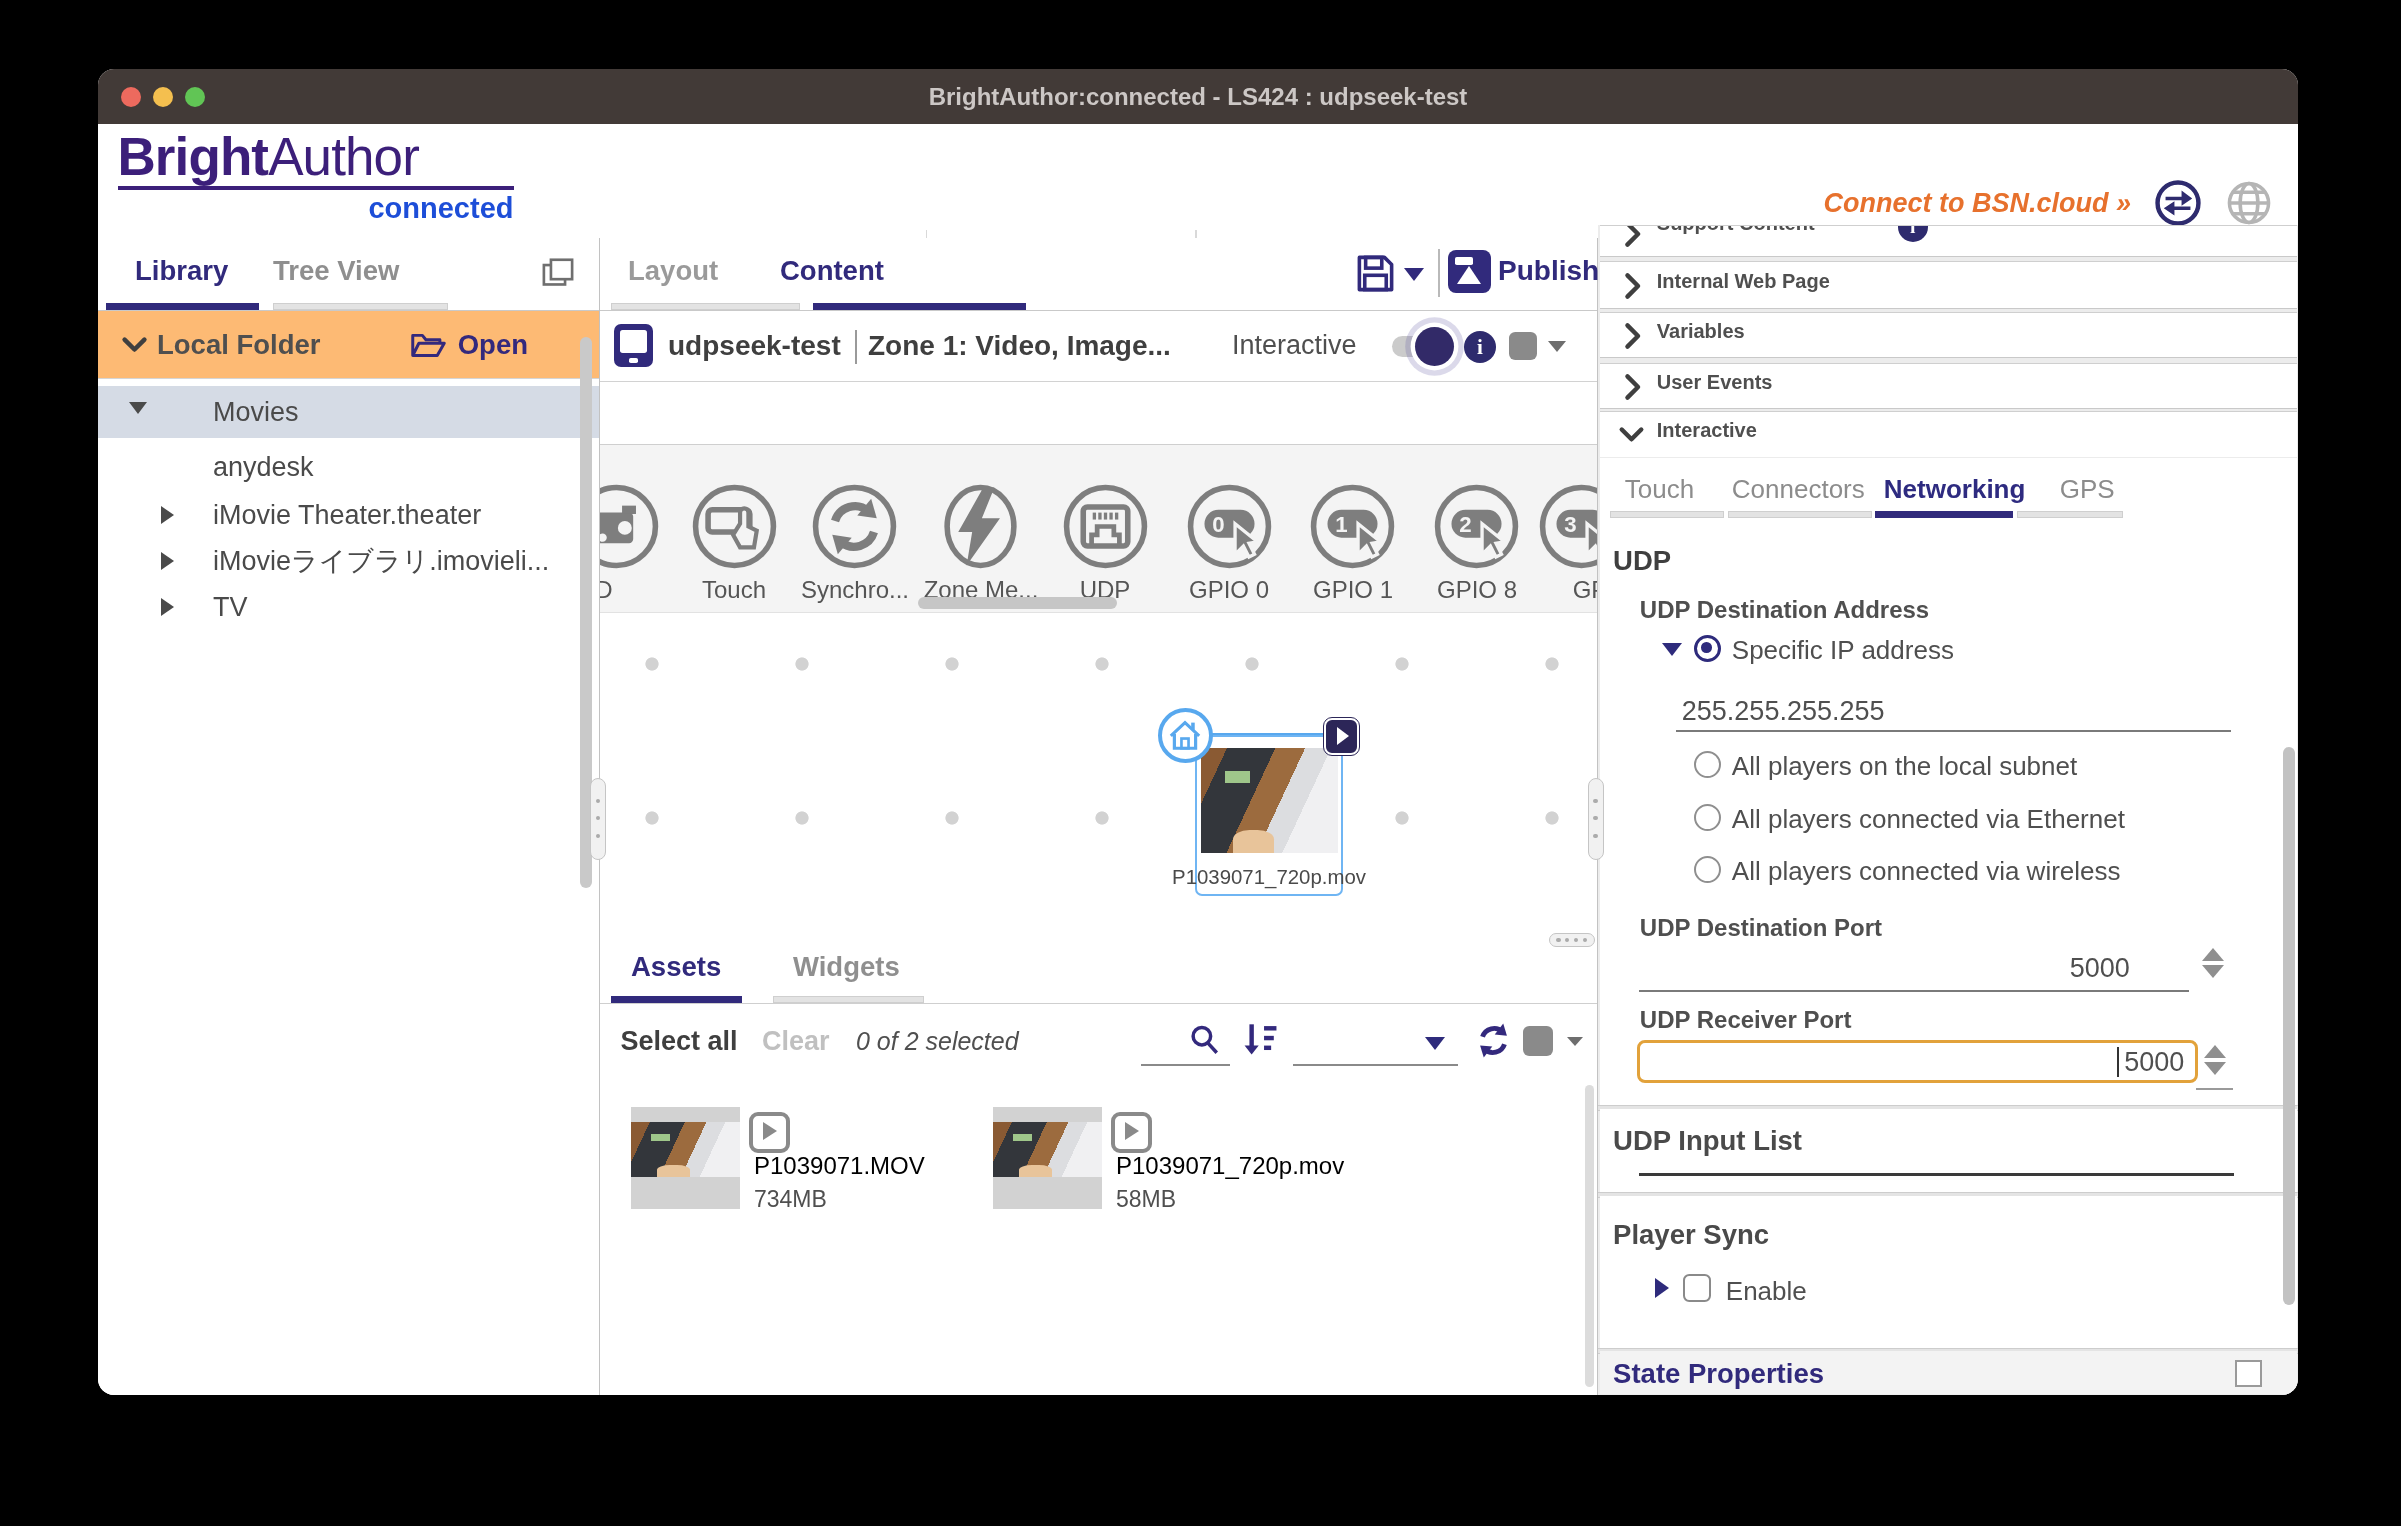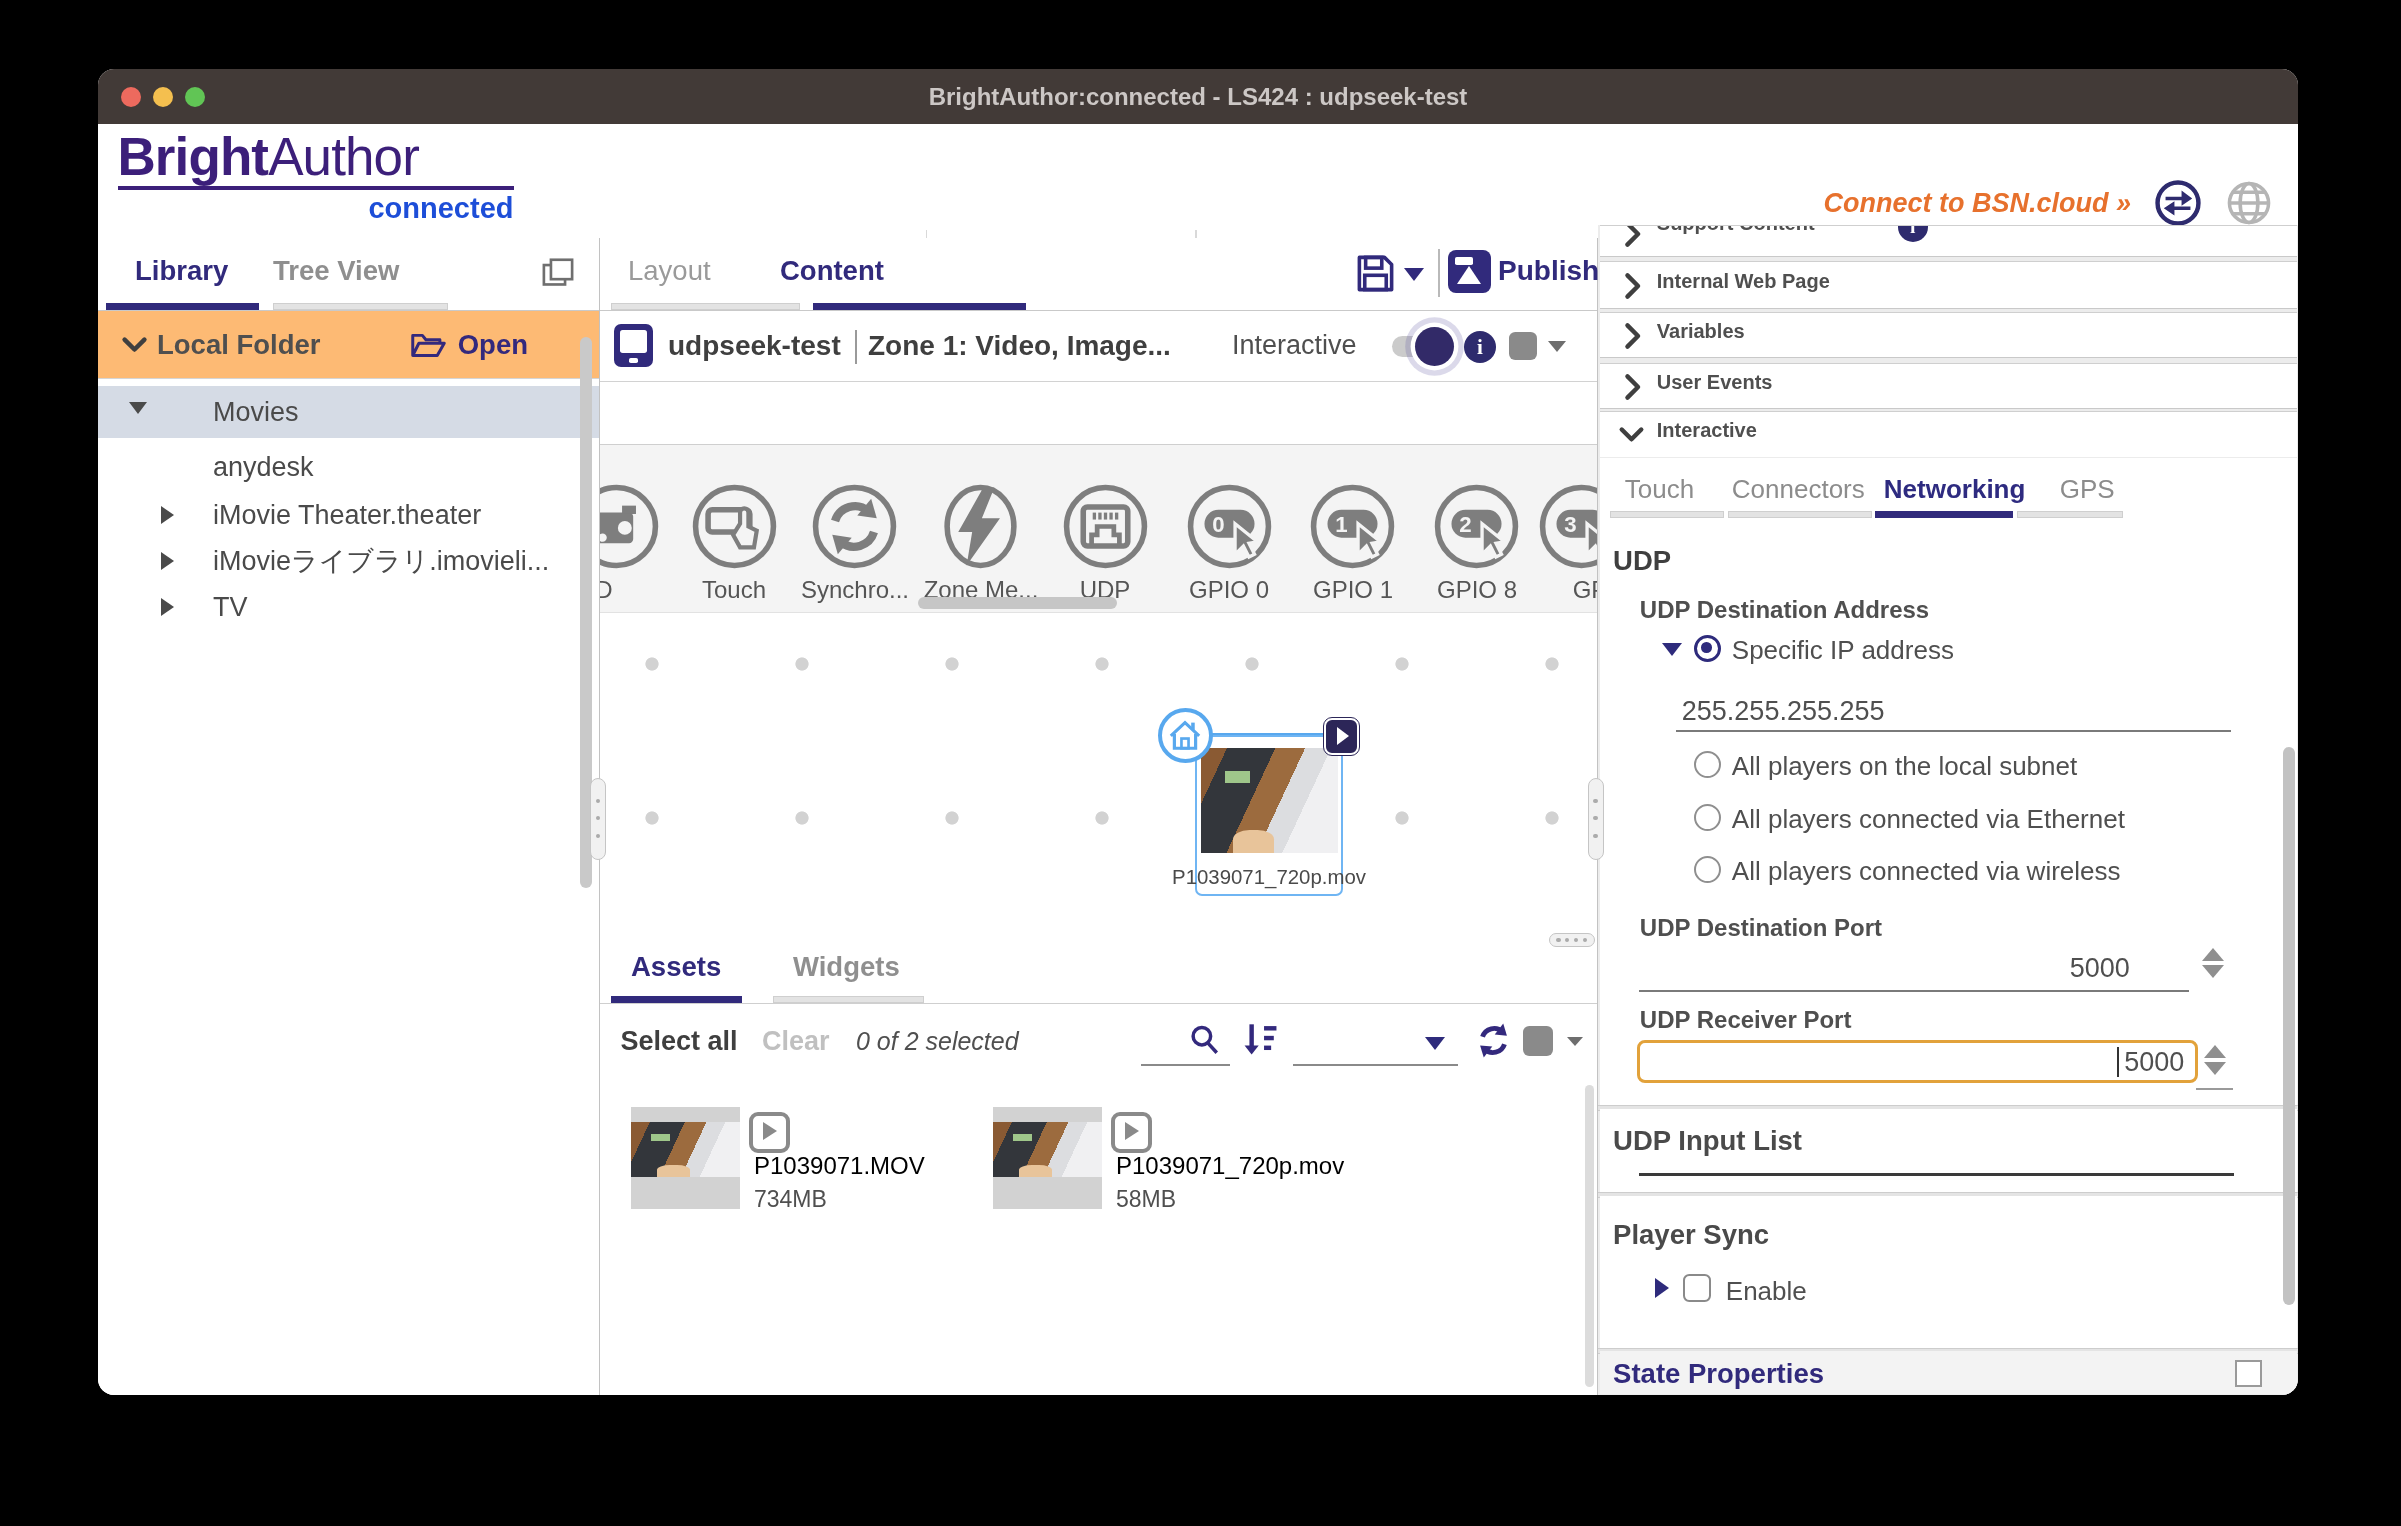--- a/index.html
+++ b/index.html
@@ -236,21 +236,21 @@
       </div>
       <div class="tree-row" style="top:344px;">
         <span class="tri tri-right-dark tree-exp" style="left:63px;"></span>
         <span class="tree-label t">TV</span>
       </div>
       <div class="vscroll" style="left:482px;top:99px;width:12.4px;height:551px;"></div>
     </div>
 
     <div class="centerc">
       <div class="tabband">
-        <div class="tablabel t" style="left:28px;color:#9a9a9a;font-weight:400;">Layout</div>
+        <div class="tablabel t" style="left:28px;color:#9a9a9a;font-weight:700;">Layout</div>
         <div class="tablabel t" style="left:180px;color:#312a7c;">Content</div>
         <div class="tabbar bar-idle" style="left:10.6px;width:189px;"></div>
         <div class="tabbar bar-active" style="left:213px;width:213px;"></div>
         <svg width="43" height="43" viewBox="0 0 48 48" style="position:absolute;left:754px;top:14px;">
           <path d="M6 6 h28 l8 8 v28 h-36 z" fill="none" stroke="#312a7c" stroke-width="4" stroke-linejoin="round"></path>
           <rect x="13" y="6" width="18" height="12" fill="none" stroke="#312a7c" stroke-width="4"></rect>
           <rect x="12" y="26" width="24" height="16" fill="none" stroke="#312a7c" stroke-width="4"></rect>
         </svg>
         <span class="tri tri-down-purple" style="position:absolute;left:804px;top:30px;border-top-color:#312a7c;"></span>
         <div style="position:absolute;left:838px;top:10.6px;width:1.8px;height:48px;background:#b9b9b9;"></div>

